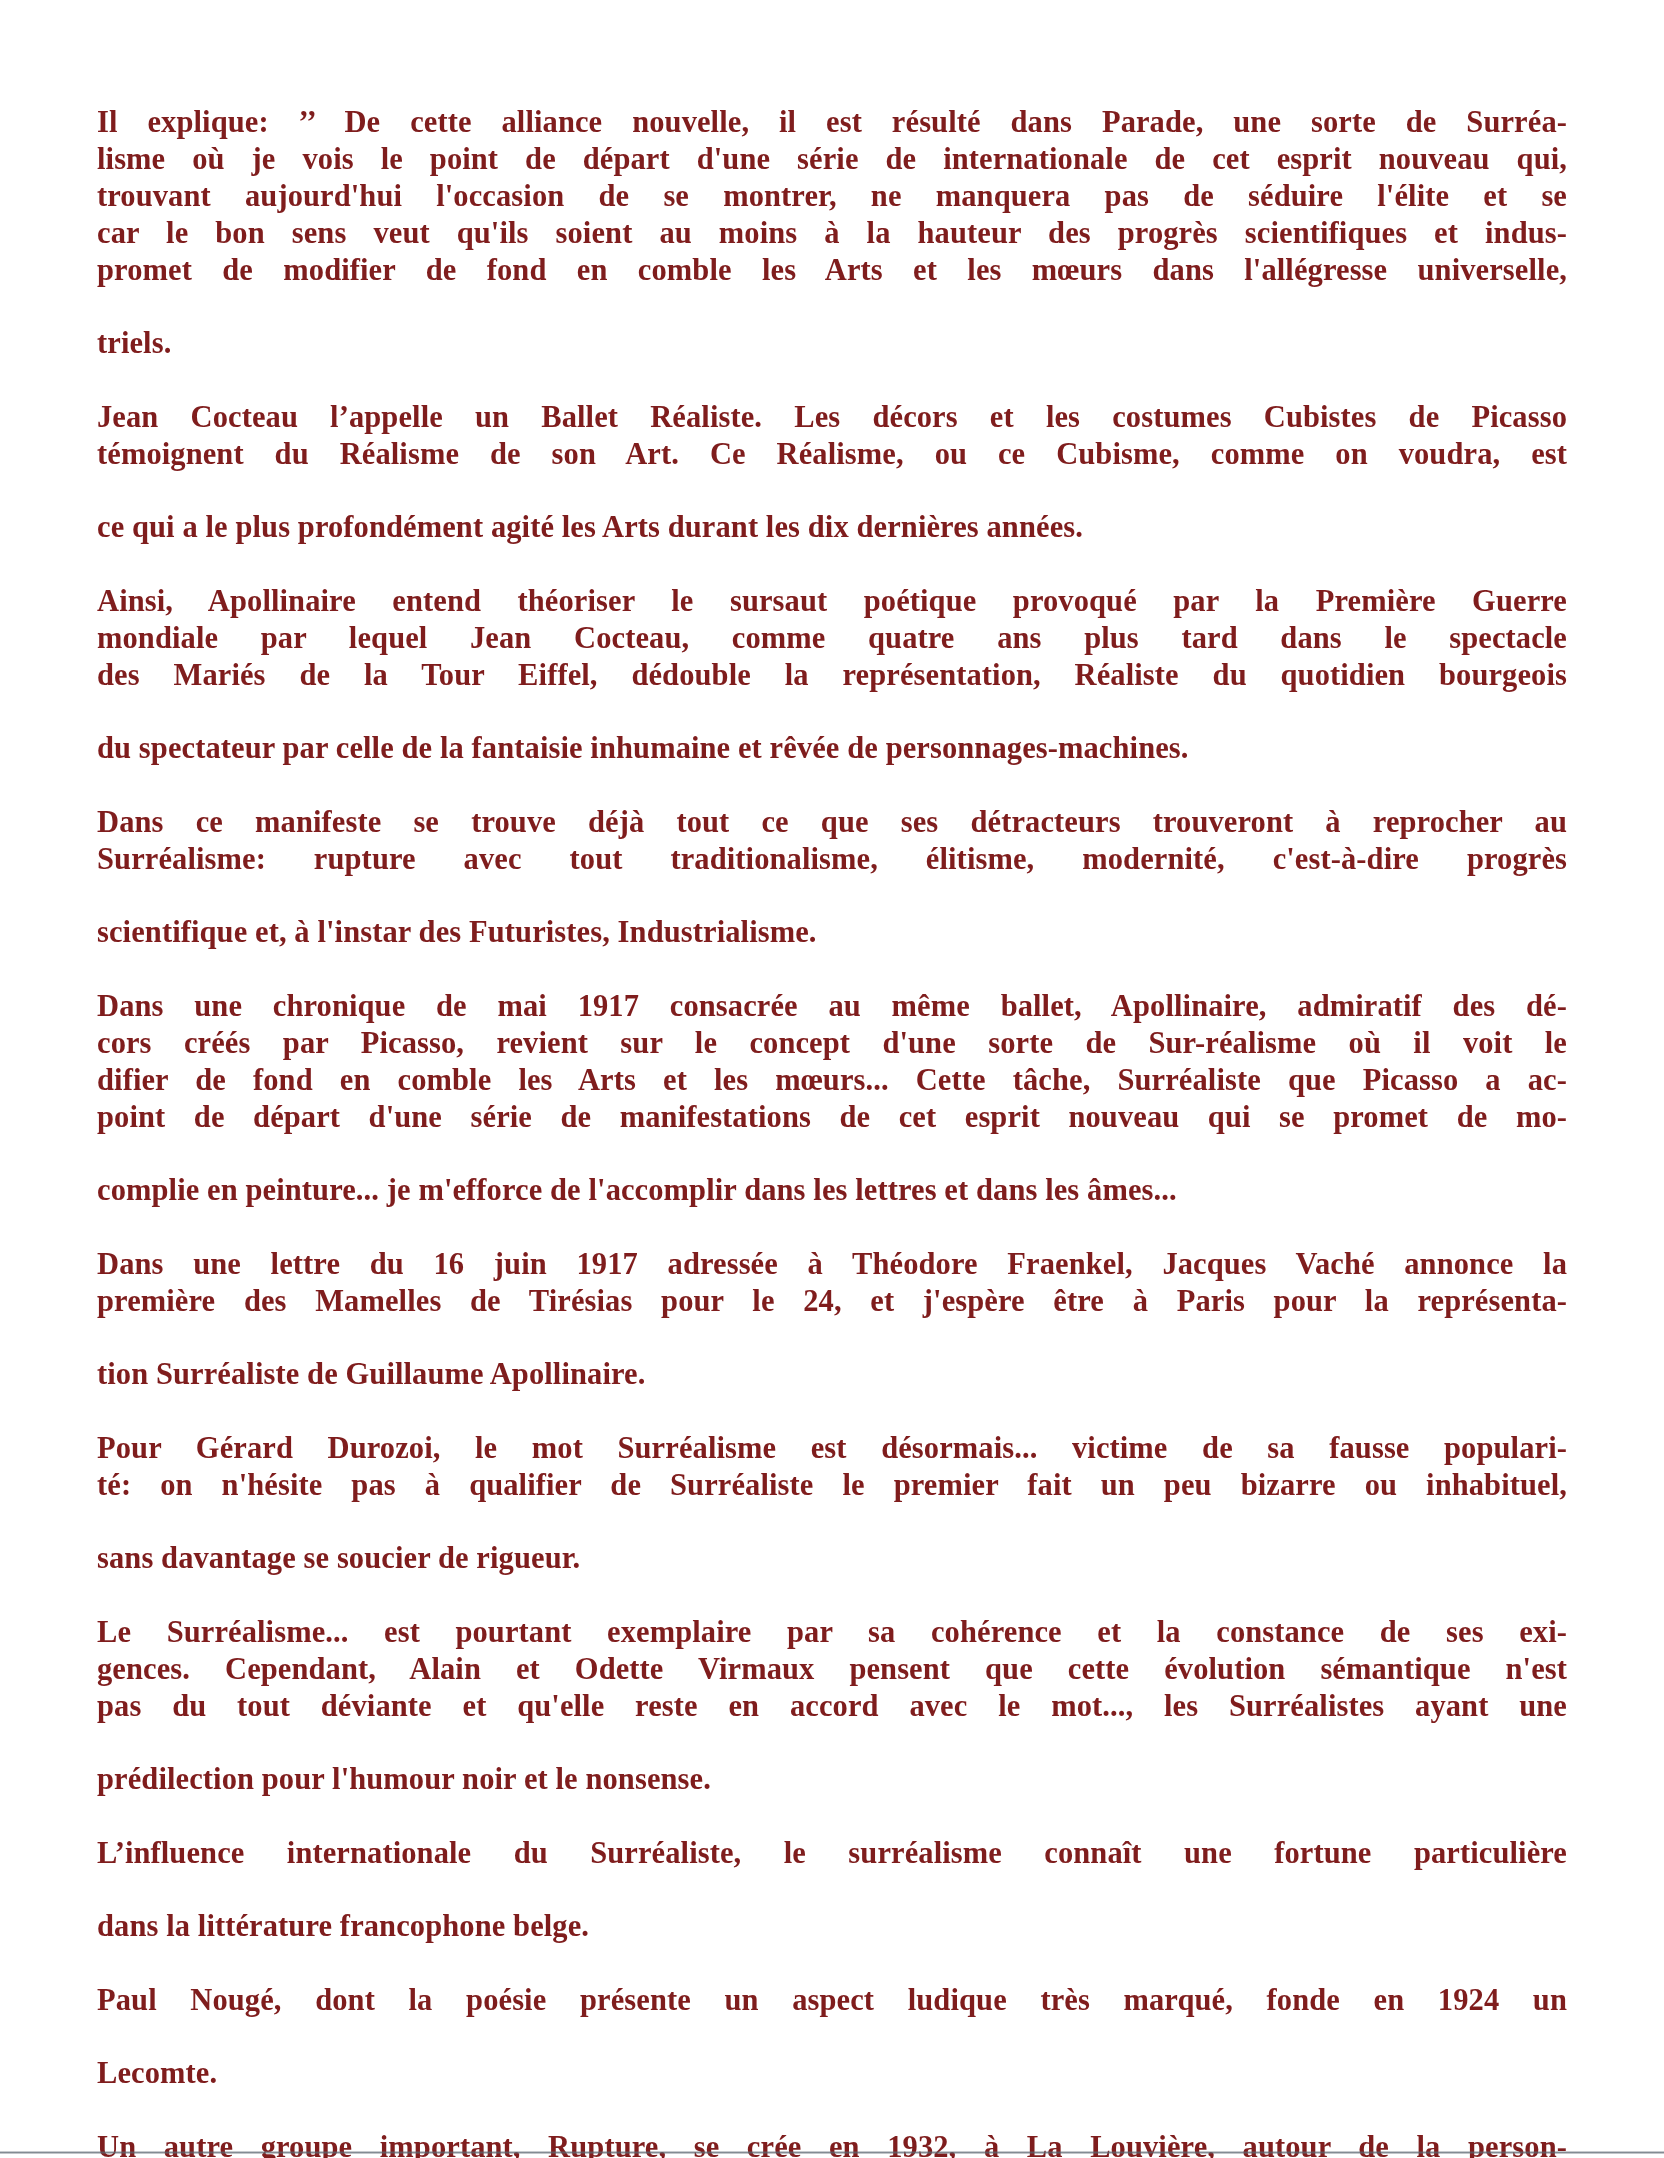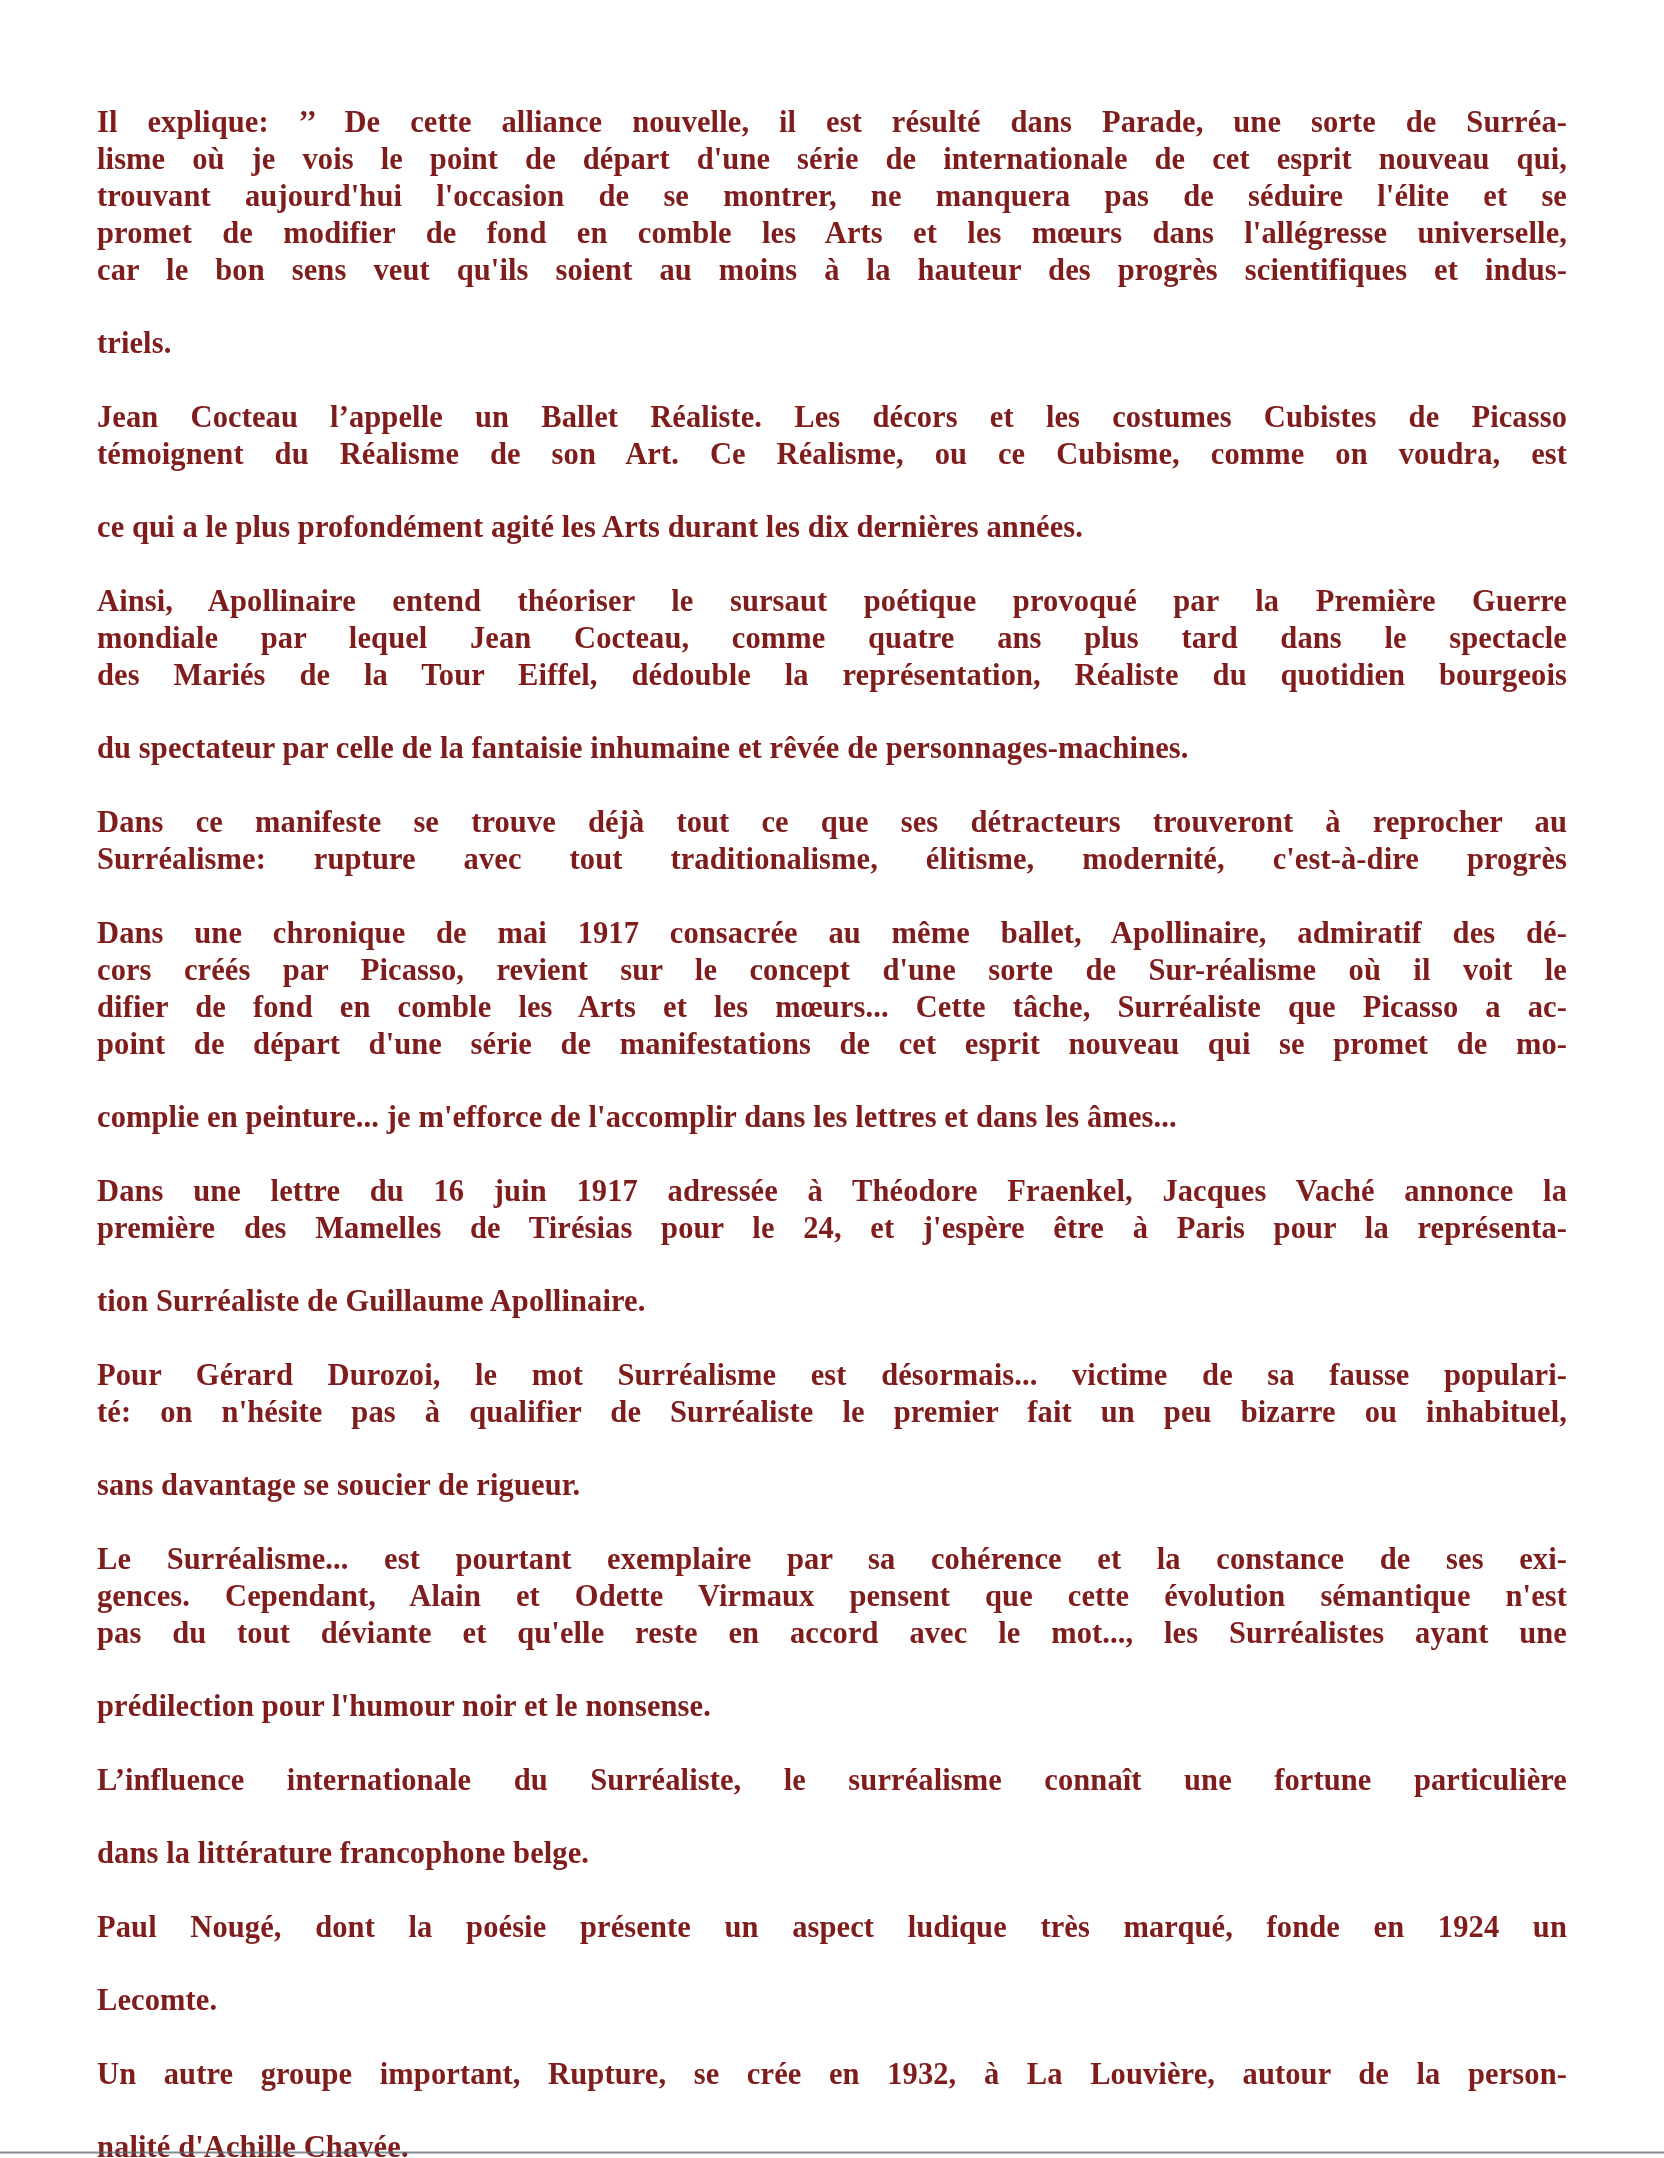--- a/index.html
+++ b/index.html
@@ -50,41 +50,42 @@
     }
   </style>
 </head>
 <body>
 
 <div class="page">
   <div class="para">
     <span class="line">Il explique: ’’ De cette alliance nouvelle, il est résulté dans Parade, une sorte de Surréa-</span>
     <span class="line">lisme où je vois le point de départ d'une série de internationale de cet esprit nouveau qui,</span>
     <span class="line">trouvant aujourd'hui l'occasion de se montrer, ne manquera pas de séduire l'élite et se</span>
+    <span class="line">car le bon sens veut qu'ils soient au moins à la hauteur des progrès scientifiques et indus-</span>
     <span class="line">promet de modifier de fond en comble les Arts et les mœurs dans l'allégresse universelle,</span>
-    <span class="line">car le bon sens veut qu'ils soient au moins à la hauteur des progrès scientifiques et indus-</span>
     <span class="line last">triels.</span>
   </div>
 
   <div class="para">
     <span class="line">Jean Cocteau l’appelle un Ballet Réaliste. Les décors et les costumes Cubistes de Picasso</span>
     <span class="line">témoignent du Réalisme de son Art. Ce Réalisme, ou ce Cubisme, comme on voudra, est</span>
     <span class="line last">ce qui a le plus profondément agité les Arts durant les dix dernières années.</span>
   </div>
 
   <div class="para">
     <span class="line">Ainsi, Apollinaire entend théoriser le sursaut poétique provoqué par la Première Guerre</span>
     <span class="line">mondiale par lequel Jean Cocteau, comme quatre ans plus tard dans le spectacle</span>
     <span class="line">des Mariés de la Tour Eiffel, dédouble la représentation, Réaliste du quotidien bourgeois</span>
     <span class="line last">du spectateur par celle de la fantaisie inhumaine et rêvée de personnages-machines.</span>
   </div>
 
   <div class="para">
     <span class="line">Dans ce manifeste se trouve déjà tout ce que ses détracteurs trouveront à reprocher au</span>
     <span class="line">Surréalisme: rupture avec tout traditionalisme, élitisme, modernité, c'est-à-dire progrès</span>
+    <span class="line last">scientifique et, à l'instar des Futuristes, Industrialisme.</span>
   </div>
 
   <div class="para">
     <span class="line">Dans une chronique de mai 1917 consacrée au même ballet, Apollinaire, admiratif des dé-</span>
     <span class="line">cors créés par Picasso, revient sur le concept d'une sorte de Sur-réalisme où il voit le</span>
     <span class="line">difier de fond en comble les Arts et les mœurs... Cette tâche, Surréaliste que Picasso a ac-</span>
     <span class="line">point de départ d'une série de manifestations de cet esprit nouveau qui se promet de mo-</span>
     <span class="line last">complie en peinture... je m'efforce de l'accomplir dans les lettres et dans les âmes...</span>
   </div>
 

